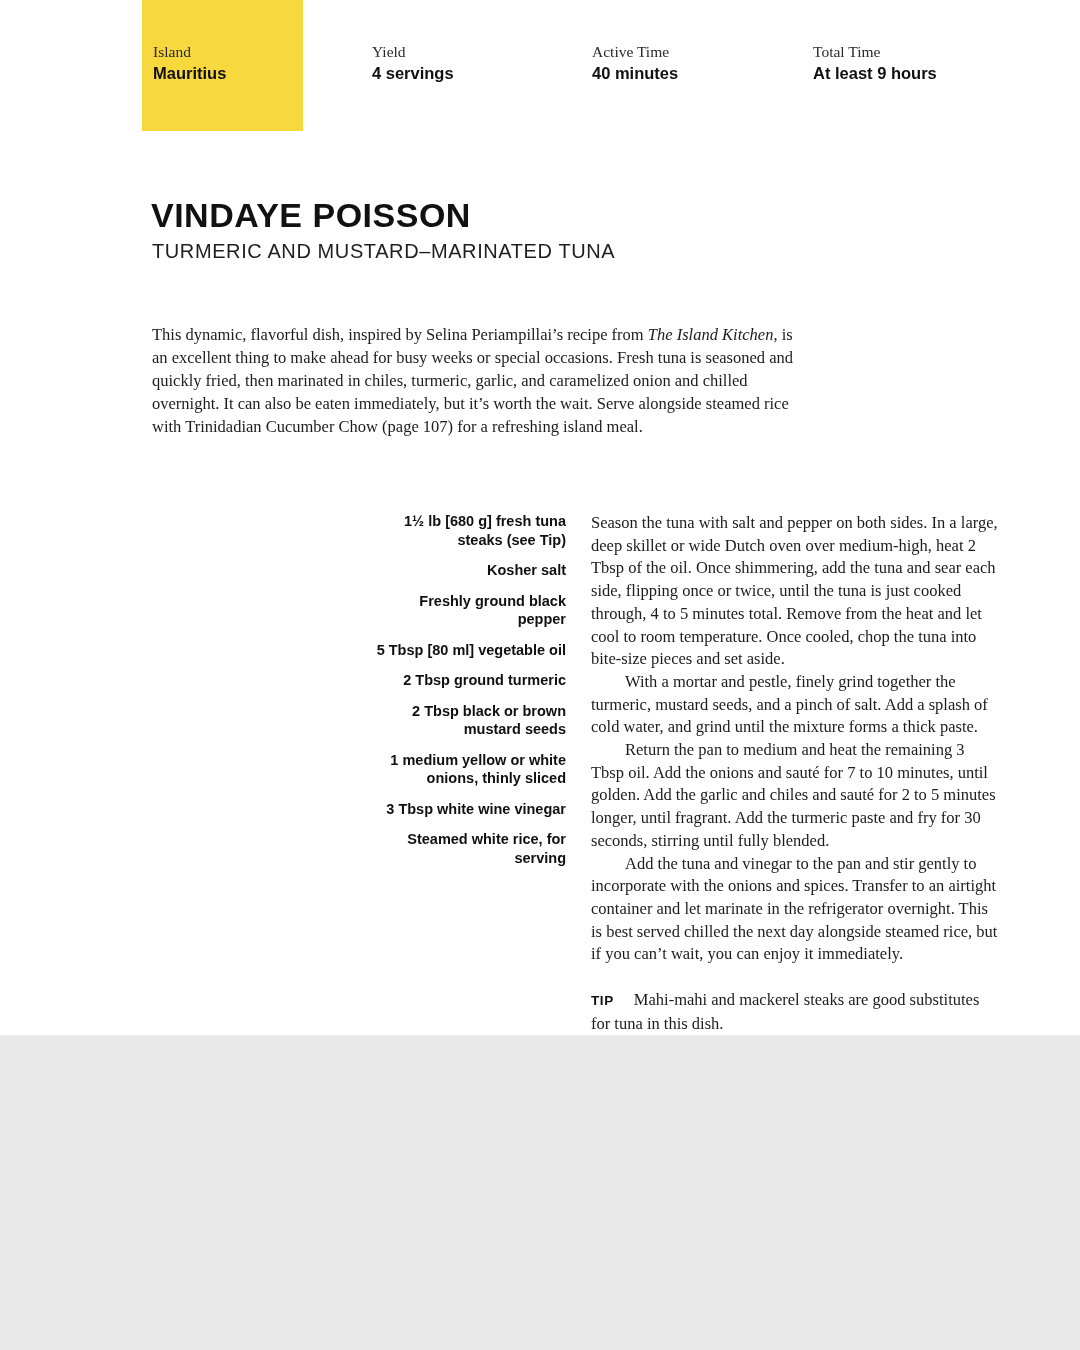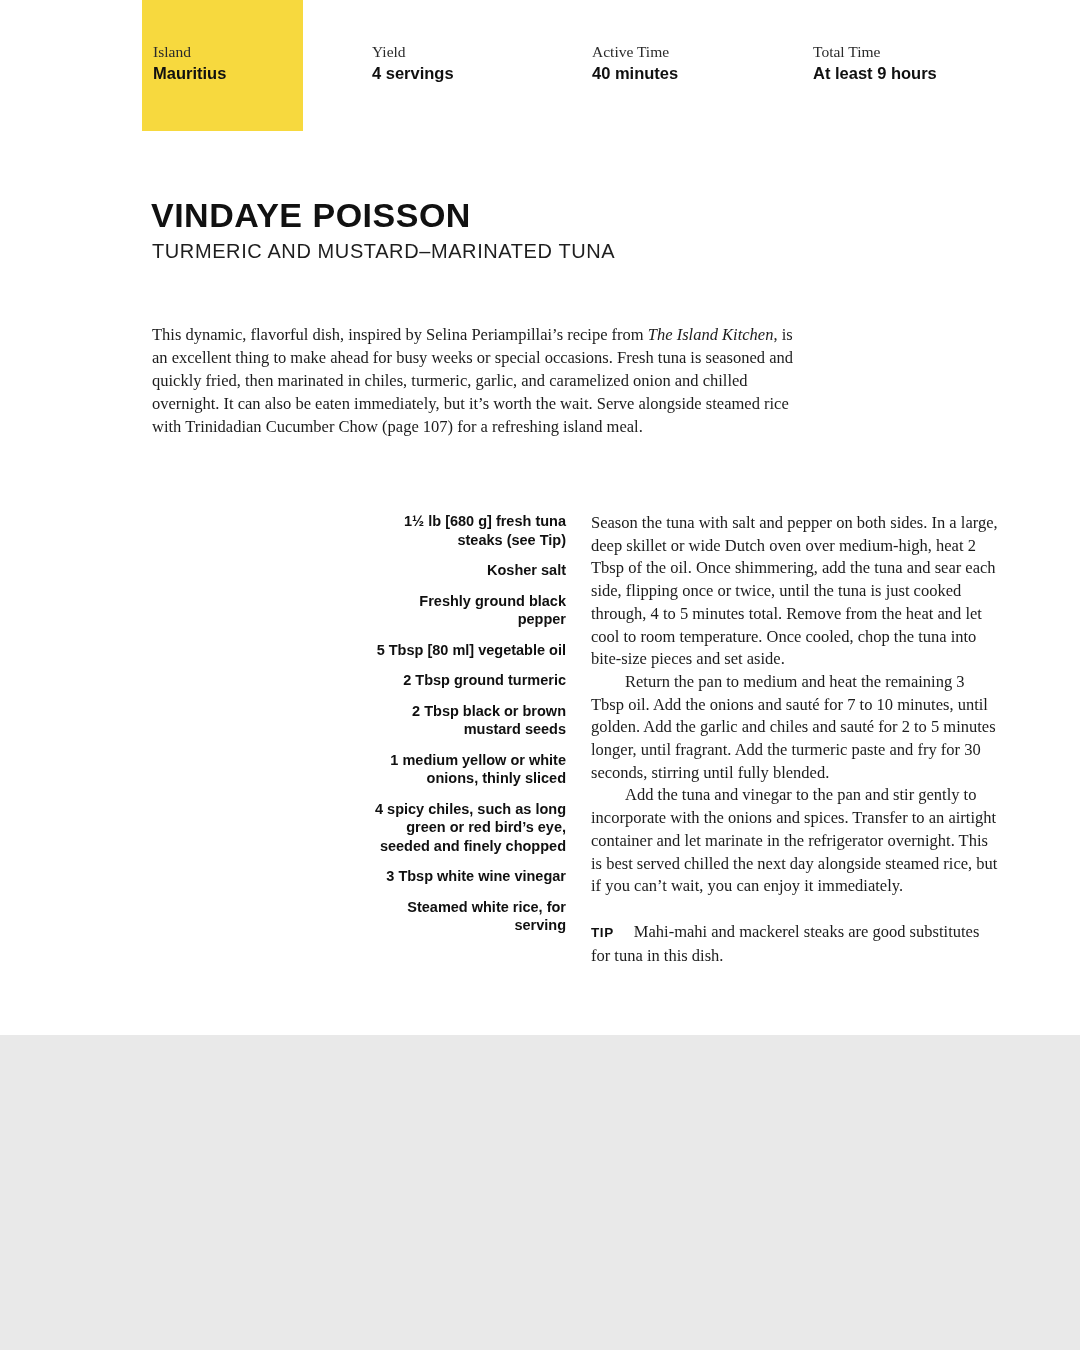--- a/index.html
+++ b/index.html
@@ -130,27 +130,27 @@
   <p class="intro"><span>This dynamic, flavorful dish, inspired by Selina Periampillai’s recipe from </span><span class="it">The Island Kitchen</span><span>, is an excellent thing to make ahead for busy weeks or special occasions. Fresh tuna is seasoned and quickly fried, then marinated in chiles, turmeric, garlic, and caramelized onion and chilled overnight. It can also be eaten immediately, but it’s worth the wait. Serve alongside steamed rice with Trinidadian Cucumber Chow (page 107) for a refreshing island meal.</span></p>
 
   <div class="ingredients">
     <p>1½ lb [680 g] fresh tuna steaks (see Tip)</p>
     <p>Kosher salt</p>
     <p>Freshly ground black pepper</p>
     <p>5 Tbsp [80 ml] vegetable oil</p>
     <p>2 Tbsp ground turmeric</p>
     <p>2 Tbsp black or brown mustard seeds</p>
     <p>1 medium yellow or white onions, thinly sliced</p>
-    <p>4 spicy chiles, such as long green or red bird’s eye, seeded and finely chopped</p>
     <p>3 Tbsp white wine vinegar</p>
     <p>Steamed white rice, for serving</p>
   </div>
 
   <div class="instructions">
     <p>Season the tuna with salt and pepper on both sides. In a large, deep skillet or wide Dutch oven over medium-high, heat 2 Tbsp of the oil. Once shimmering, add the tuna and sear each side, flipping once or twice, until the tuna is just cooked through, 4 to 5 minutes total. Remove from the heat and let cool to room temperature. Once cooled, chop the tuna into bite-size pieces and set aside.</p>
+    <p>With a mortar and pestle, finely grind together the turmeric, mustard seeds, and a pinch of salt. Add a splash of cold water, and grind until the mixture forms a thick paste.</p>
     <p>Return the pan to medium and heat the remaining 3 Tbsp oil. Add the onions and sauté for 7 to 10 minutes, until golden. Add the garlic and chiles and sauté for 2 to 5 minutes longer, until fragrant. Add the turmeric paste and fry for 30 seconds, stirring until fully blended.</p>
     <p>Add the tuna and vinegar to the pan and stir gently to incorporate with the onions and spices. Transfer to an airtight container and let marinate in the refrigerator overnight. This is best served chilled the next day alongside steamed rice, but if you can’t wait, you can enjoy it immediately.</p>
 
     <div class="tip"><span class="tip-label">TIP</span><span>Mahi-mahi and mackerel steaks are good substitutes for tuna in this dish.</span></div>
   </div>
 
   <div class="chapter-line">
     <span class="chapter">CHAPTER ONE</span><span class="sep">•</span><span class="section">GUAM</span>
   </div>
 

